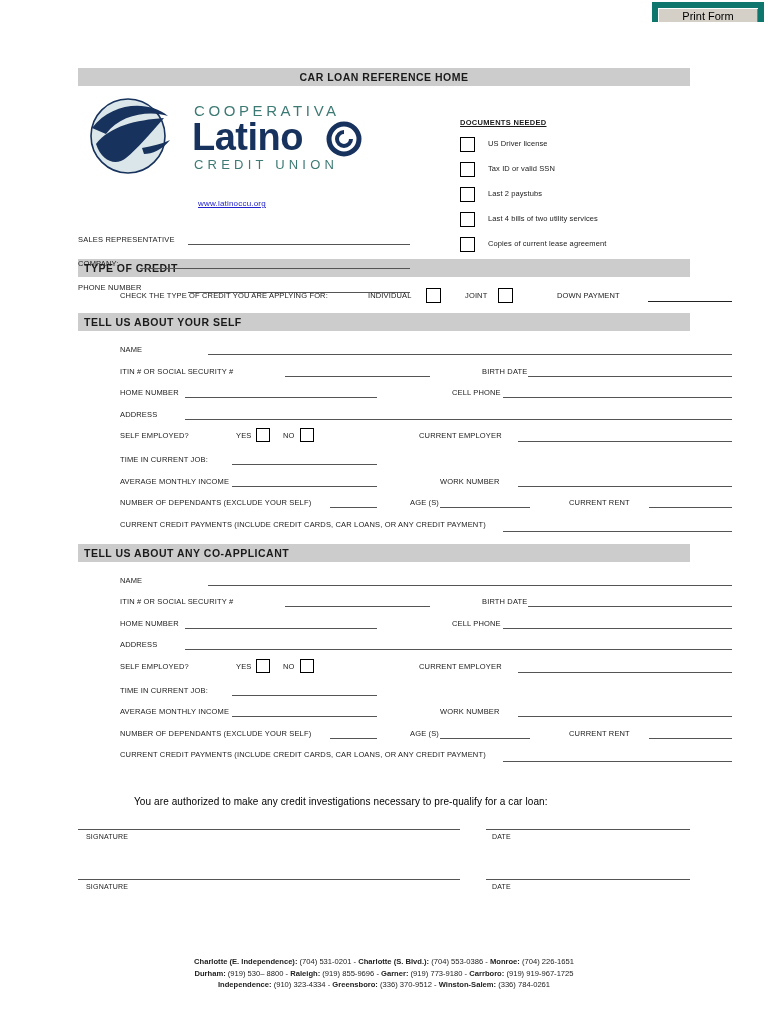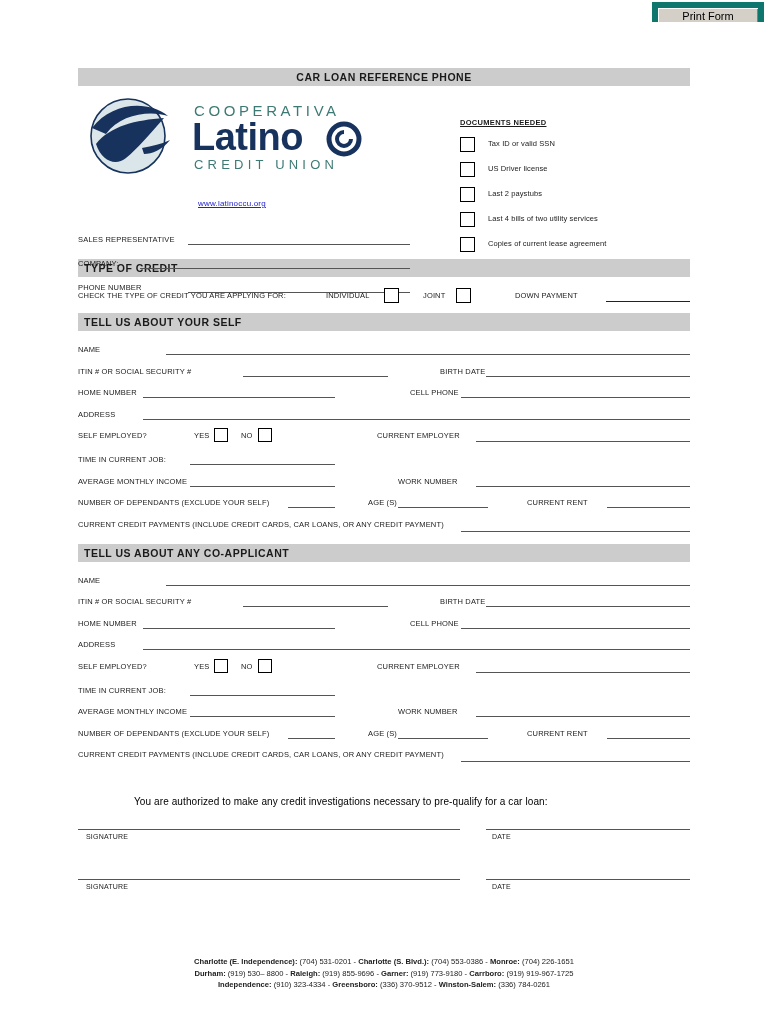--- a/index.html
+++ b/index.html
@@ -76,21 +76,21 @@
     font-size:7.5px;letter-spacing:.1px;
   }
 
   
   .contact{position:absolute;left:0;top:146px;width:340px;}
   .crow{position:relative;height:24px;}
   .clabel{position:absolute;left:0;top:3px;font-size:7.5px;letter-spacing:.2px;}
   .cline{position:absolute;top:12px;height:0;border-top:1.2px solid #555;}
 
   
-  .frow{position:relative;height:21.5px;}
+  .frow{position:relative;height:21.5px;margin-left:42px;}
   .lab{position:absolute;top:4px;font-size:7.5px;letter-spacing:.15px;white-space:nowrap;}
   .ln{position:absolute;top:13px;height:0;border-top:1.2px solid #555;}
   .cbx{position:absolute;width:12px;height:12px;border:1.4px solid #000;background:#fff;top:0px;}
 
   .spacer6{height:6px;}
   .spacer10{height:10px;}
 
   
   .auth{
     font-size:10px;letter-spacing:.1px;color:#000;
@@ -111,21 +111,21 @@
 </head>
 <body>
 
 <div class="printbar">
   <div class="print-btn">Print Form</div>
 </div>
 
 <div class="sheet">
 <div class="form">
 
-  <div class="band center">CAR LOAN REFERENCE PHONE</div>
+  <div class="band center">CAR LOAN REFERENCE HOME</div>
 
   <div class="logoRow">
 
     <div class="logoWrap">
       <svg class="logo-svg" width="290" height="82" viewBox="0 0 290 82">
         <circle cx="42" cy="40" r="37" fill="#dbe6ea" stroke="#17325c" stroke-width="1.6"></circle>
         <path d="M6 32 C26 6, 62 4, 82 20 C64 14, 34 18, 20 38 Z" fill="#17325c"></path>
         <path d="M10 48 C24 30, 50 24, 78 22 C62 40, 52 52, 40 62 C30 70, 16 66, 10 48 Z" fill="#17325c"></path>
         <path d="M56 52 C66 50, 76 48, 84 44 C76 54, 66 58, 58 58 Z" fill="#17325c"></path>
         <text x="108" y="20" font-family="Liberation Sans, sans-serif" font-size="15" letter-spacing="3.6" fill="#3d7a74">COOPERATIVA</text>
@@ -135,25 +135,25 @@
         <text x="108" y="73" font-family="Liberation Sans, sans-serif" font-size="13" letter-spacing="4.2" fill="#3d7a74">CREDIT UNION</text>
       </svg>
     </div>
     <div class="weburl">www.latinoccu.org</div>
 
     <div class="docs">
       <div class="docs-title">DOCUMENTS NEEDED</div>
 
       <div class="doc-item">
         <span class="doc-box"></span>
+        <span class="doc-label">US Driver license</span>
+      </div>
+      <div class="doc-item">
+        <span class="doc-box"></span>
         <span class="doc-label">Tax ID or valid SSN</span>
-      </div>
-      <div class="doc-item">
-        <span class="doc-box"></span>
-        <span class="doc-label">US Driver license</span>
       </div>
       <div class="doc-item">
         <span class="doc-box"></span>
         <span class="doc-label">Last 2 paystubs</span>
       </div>
       <div class="doc-item">
         <span class="doc-box"></span>
         <span class="doc-label">Last 4 bills of two utility services</span>
       </div>
       <div class="doc-item">

